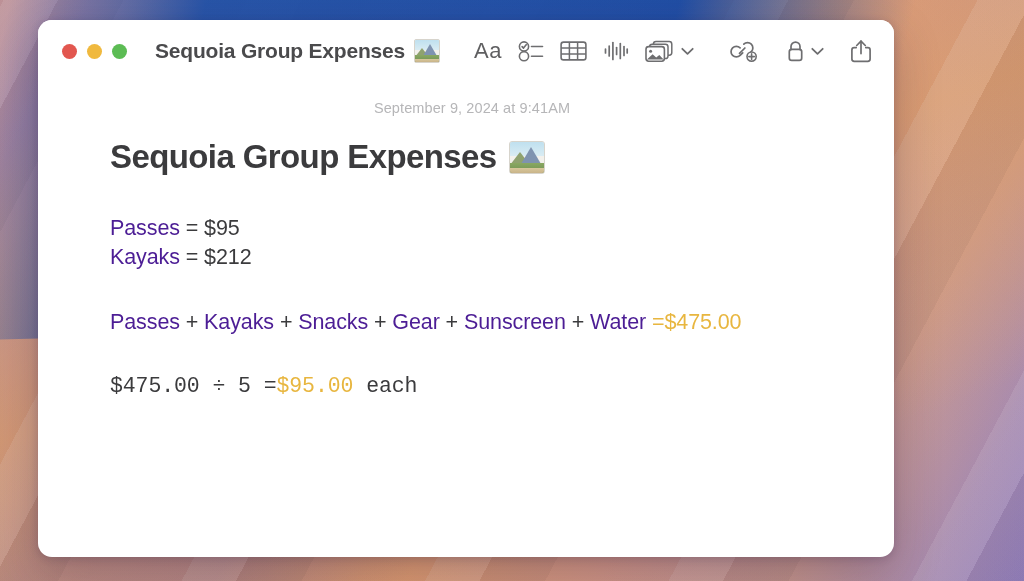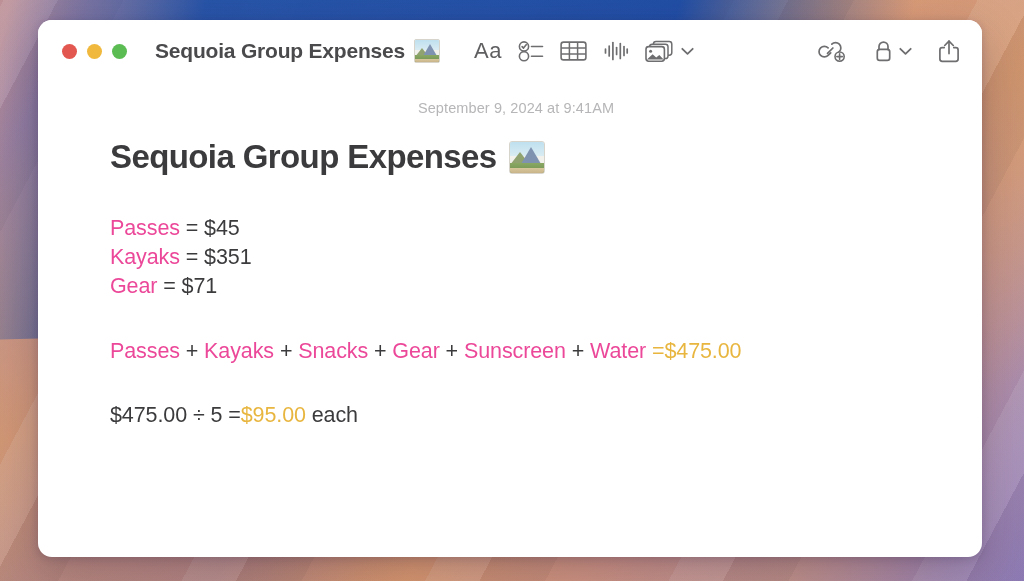--- a/index.html
+++ b/index.html
@@ -86,21 +86,21 @@
   }
   .wp-vignette {
     background:radial-gradient(ellipse at 50% 45%,
       rgba(255,255,255,0.06) 0%, rgba(0,0,0,0.05) 72%, rgba(0,0,0,0.14) 100%);
   }
 
   
   #window {
     position:absolute;
     left:38px; top:20px;
-    width:944px; height:537px;
+    width:856px; height:537px;
     background:#ffffff;
     border-radius:14px;
     box-shadow:0 18px 46px rgba(40,22,60,0.28), 0 2px 8px rgba(40,22,60,0.18);
     overflow:hidden;
     display:flex; flex-direction:column;
   }
 
   
   #titlebar {
     height:62px;
@@ -195,40 +195,41 @@
   }
 
   .expense-list { margin-bottom:26px; }
   .expense-line {
     font-size:21.5px;
     color:#3b3b3d;
     line-height:1.345;
     letter-spacing:-0.1px;
     white-space:nowrap;
   }
-  .tok { color:#ec4899; }
+  .tok { color:#4c1d95; }
   .gold { color:#e8b63f; }
 
   #sum-line {
     font-size:21.5px;
     line-height:1.35;
     letter-spacing:-0.1px;
     margin:36px 0 0 0;
     white-space:nowrap;
     color:#3b3b3d;
   }
   #sum-line .op { color:#3b3b3d; }
 
   #split-line {
     font-size:21.5px;
     line-height:1.35;
     letter-spacing:-0.1px;
     margin:35px 0 0 0;
     white-space:nowrap;
     color:#3b3b3d;
+    font-family:Liberation Mono, monospace;
   }
 </style>
 </head>
 <body>
 
 <div id="wallpaper">
   <div class="layer wp-base"></div>
   <div class="layer wp-orange-diag"></div>
   <div class="layer wp-purple-diag"></div>
   <div class="layer wp-orange-right"></div>
@@ -358,23 +359,22 @@
       <span class="photo-emoji large">
         <span class="sky"></span>
           <span class="mt-a"></span>
           <span class="mt-b"></span>
         <span class="grnd"></span>
           <span class="path"></span>
       </span>
     </div>
 
     <div class="expense-list" id="expense-list">
-        <div class="expense-line"><span class="tok">Passes</span><span> = </span><span>$45</span></div>
-        <div class="expense-line"><span class="tok">Kayaks</span><span> = </span><span>$351</span></div>
-        <div class="expense-line"><span class="tok">Gear</span><span> = </span><span>$71</span></div>
+        <div class="expense-line"><span class="tok">Passes</span><span> = </span><span>$95</span></div>
+        <div class="expense-line"><span class="tok">Kayaks</span><span> = </span><span>$212</span></div>
       </div>
 
     <div id="sum-line"><span class="tok">Passes</span><span class="op"> + </span><span class="tok">Kayaks</span><span class="op"> + </span><span class="tok">Snacks</span><span class="op"> + </span><span class="tok">Gear</span><span class="op"> + </span><span class="tok">Sunscreen</span><span class="op"> + </span><span class="tok">Water</span><span class="gold"> =</span><span class="gold">$475.00</span></div>
 
     <div id="split-line">
       <span>$475.00</span><span>&nbsp;</span><span>÷</span><span>&nbsp;</span><span>5</span><span>&nbsp;</span><span>=</span><span class="gold">$95.00</span><span>&nbsp;</span><span>each</span>
     </div>
 
   </div>
 </div>

